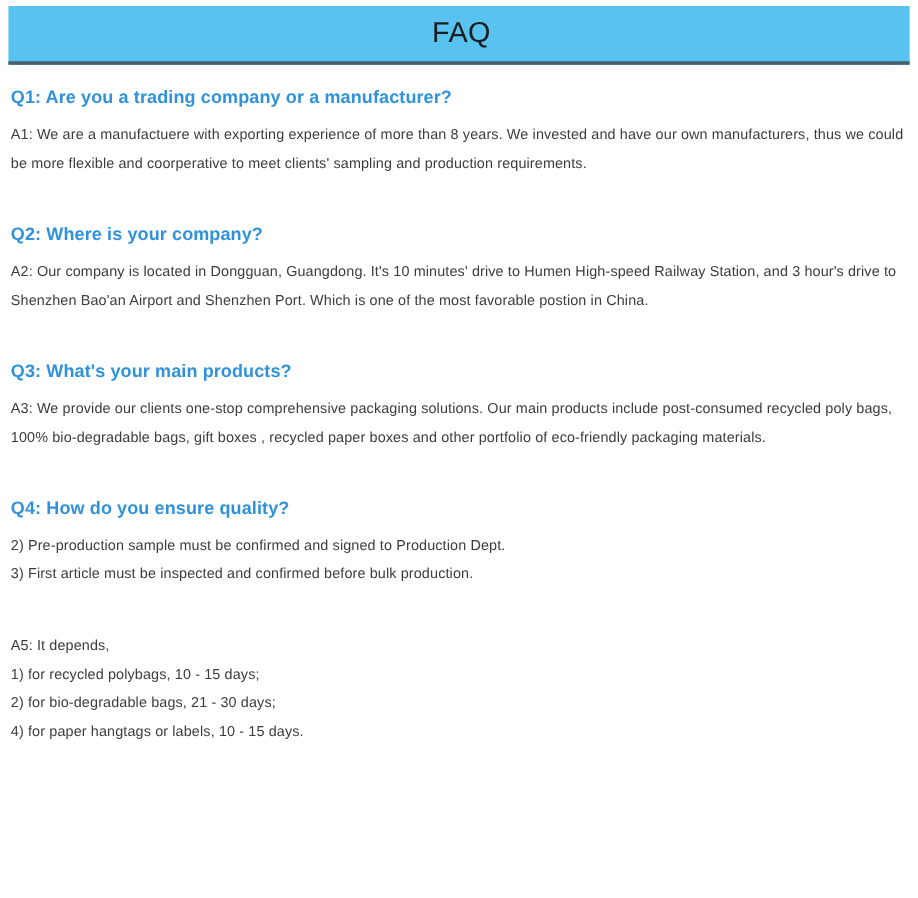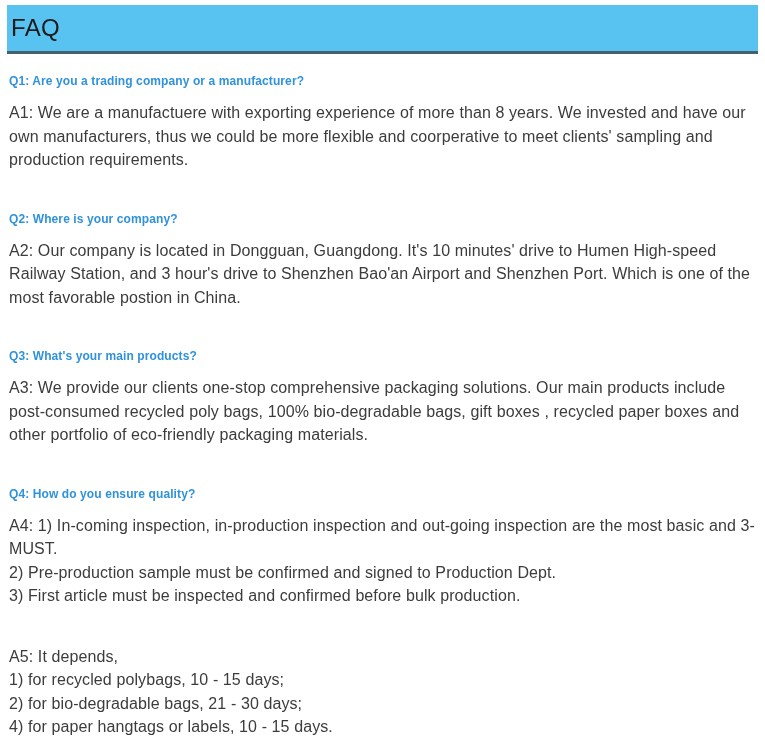--- a/index.html
+++ b/index.html
@@ -21,47 +21,48 @@
     min-height: 748px;
     font-family: "Liberation Sans", sans-serif;
   }
   .banner {
     margin: 5px 7px 0 7px;
     height: 49px;
     background: var(--banner_bg);
     border-bottom: 3px solid var(--banner_border);
     display: flex;
     align-items: center;
+    justify-content: center;
   }
   .banner-title {
     margin: 0;
     padding-left: 4px;
     font-size: 24px;
     font-weight: 400;
     letter-spacing: 0.3px;
     color: var(--title_color);
   }
   .content {
     padding: 17px 9px 16px 9px;
   }
   .faq-item + .faq-item {
     margin-top: 37px;
   }
   .question {
     margin: 0 0 9px 0;
-    font-size: 12px;
+    font-size: 15px;
     line-height: 21px;
     font-weight: 700;
     letter-spacing: 0.1px;
     color: var(--question_color);
   }
   .answer {
     margin: 0;
     max-width: 747px;
-    font-size: 16px;
+    font-size: 12px;
     line-height: 23.5px;
     letter-spacing: 0.1px;
     color: var(--answer_color);
   }
 </style>
 </head>
 <body>
 
 <div class="page">
 
@@ -81,21 +82,20 @@
       <p class="answer">A2: Our company is located in Dongguan, Guangdong. It's 10 minutes' drive to Humen High-speed Railway Station, and 3 hour's drive to Shenzhen Bao'an Airport and Shenzhen Port. Which is one of the most favorable postion in China.</p>
     </section>
 
     <section class="faq-item">
       <h2 class="question">Q3: What's your main products?</h2>
       <p class="answer">A3: We provide our clients one-stop comprehensive packaging solutions. Our main products include post-consumed recycled poly bags, 100% bio-degradable bags, gift boxes , recycled paper boxes and other portfolio of eco-friendly packaging materials.</p>
     </section>
 
     <section class="faq-item">
       <h2 class="question">Q4: How do you ensure quality?</h2>
-      <p class="answer">A4: 1) In-coming inspection, in-production inspection and out-going inspection are the most basic and 3-MUST.</p>
       <p class="answer">2) Pre-production sample must be confirmed and signed to Production Dept.</p>
       <p class="answer">3) First article must be inspected and confirmed before bulk production.</p>
     </section>
 
     <section class="faq-item">
       <p class="answer">A5: It depends,</p>
       <p class="answer">1) for recycled polybags, 10 - 15 days;</p>
       <p class="answer">2) for bio-degradable bags, 21 - 30 days;</p>
       <p class="answer">4) for paper hangtags or labels, 10 - 15 days.</p>
     </section>

